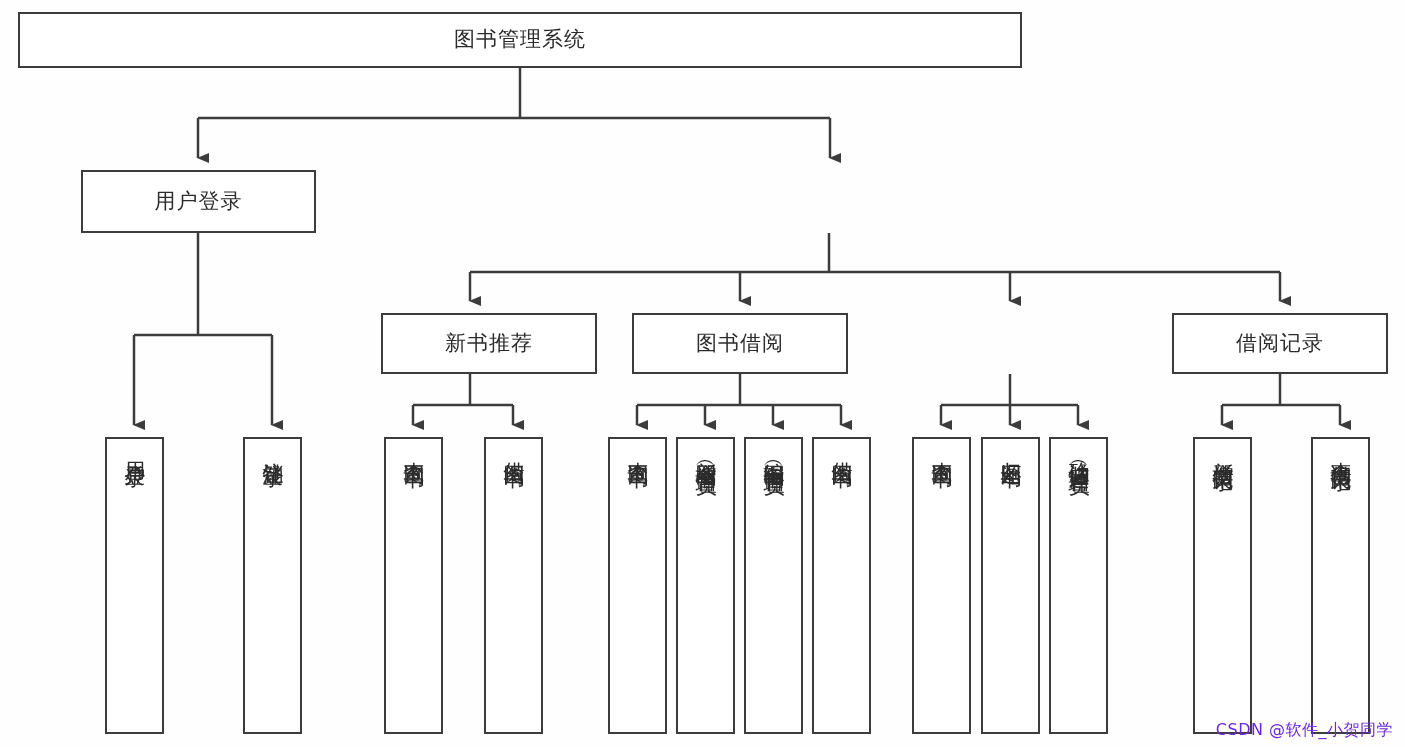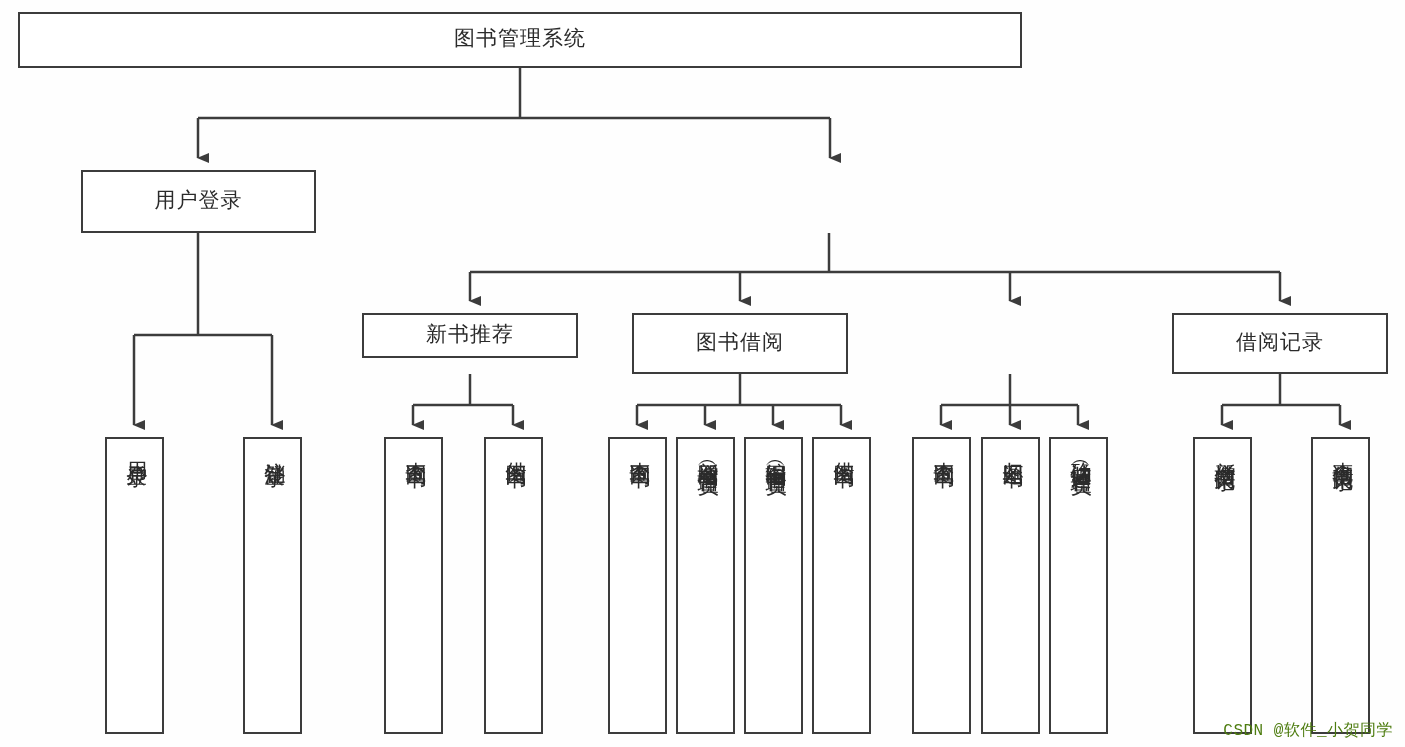--- a/index.html
+++ b/index.html
@@ -10,21 +10,20 @@
   }
   body {
     font-family: "DejaVu Sans", "Liberation Sans", sans-serif;
   }
   #canvas {
     position: relative;
     width: 1405px;
     height: 747px;
     background: #fefefe;
     overflow: hidden;
-    font-family: Liberation Mono, monospace;
   }
   #edges {
     position: absolute;
     left: 0;
     top: 0;
     width: 1405px;
     height: 747px;
     pointer-events: none;
   }
   .node {
@@ -54,21 +53,21 @@
     line-height: 1.28;
     letter-spacing: 2px;
     white-space: nowrap;
     color: #2b2b2b;
   }
   #watermark {
     position: absolute;
     right: 12px;
     bottom: 6px;
     font-size: 16px;
-    color: #4d7c0f;
+    color: #6d28d9;
     letter-spacing: 0.5px;
     white-space: nowrap;
   }
 </style>
 </head>
 <body>
 
 <div id="canvas">
 
   <svg id="edges" viewBox="0 0 1405 747" xmlns="http://www.w3.org/2000/svg">
@@ -122,21 +121,21 @@
   </svg>
 
   <div class="node horiz" style="left:18px; top:12px; width:1004px; height:56px;">
     <span>图书管理系统</span>
   </div>
 
   <div class="node horiz" style="left:81px; top:170px; width:235px; height:63px;">
     <span>用户登录</span>
   </div>
 
-  <div class="node horiz" style="left:362px; top:313px; width:216px; height:45px;">
+  <div class="node horiz" style="left:381px; top:313px; width:216px; height:61px;">
     <span>新书推荐</span>
   </div>
   <div class="node horiz" style="left:632px; top:313px; width:216px; height:61px;">
     <span>图书借阅</span>
   </div>
   <div class="node horiz" style="left:1172px; top:313px; width:216px; height:61px;">
     <span>借阅记录</span>
   </div>
 
   <div class="node vert" style="left:105px; top:437px; width:59px; height:297px;">

